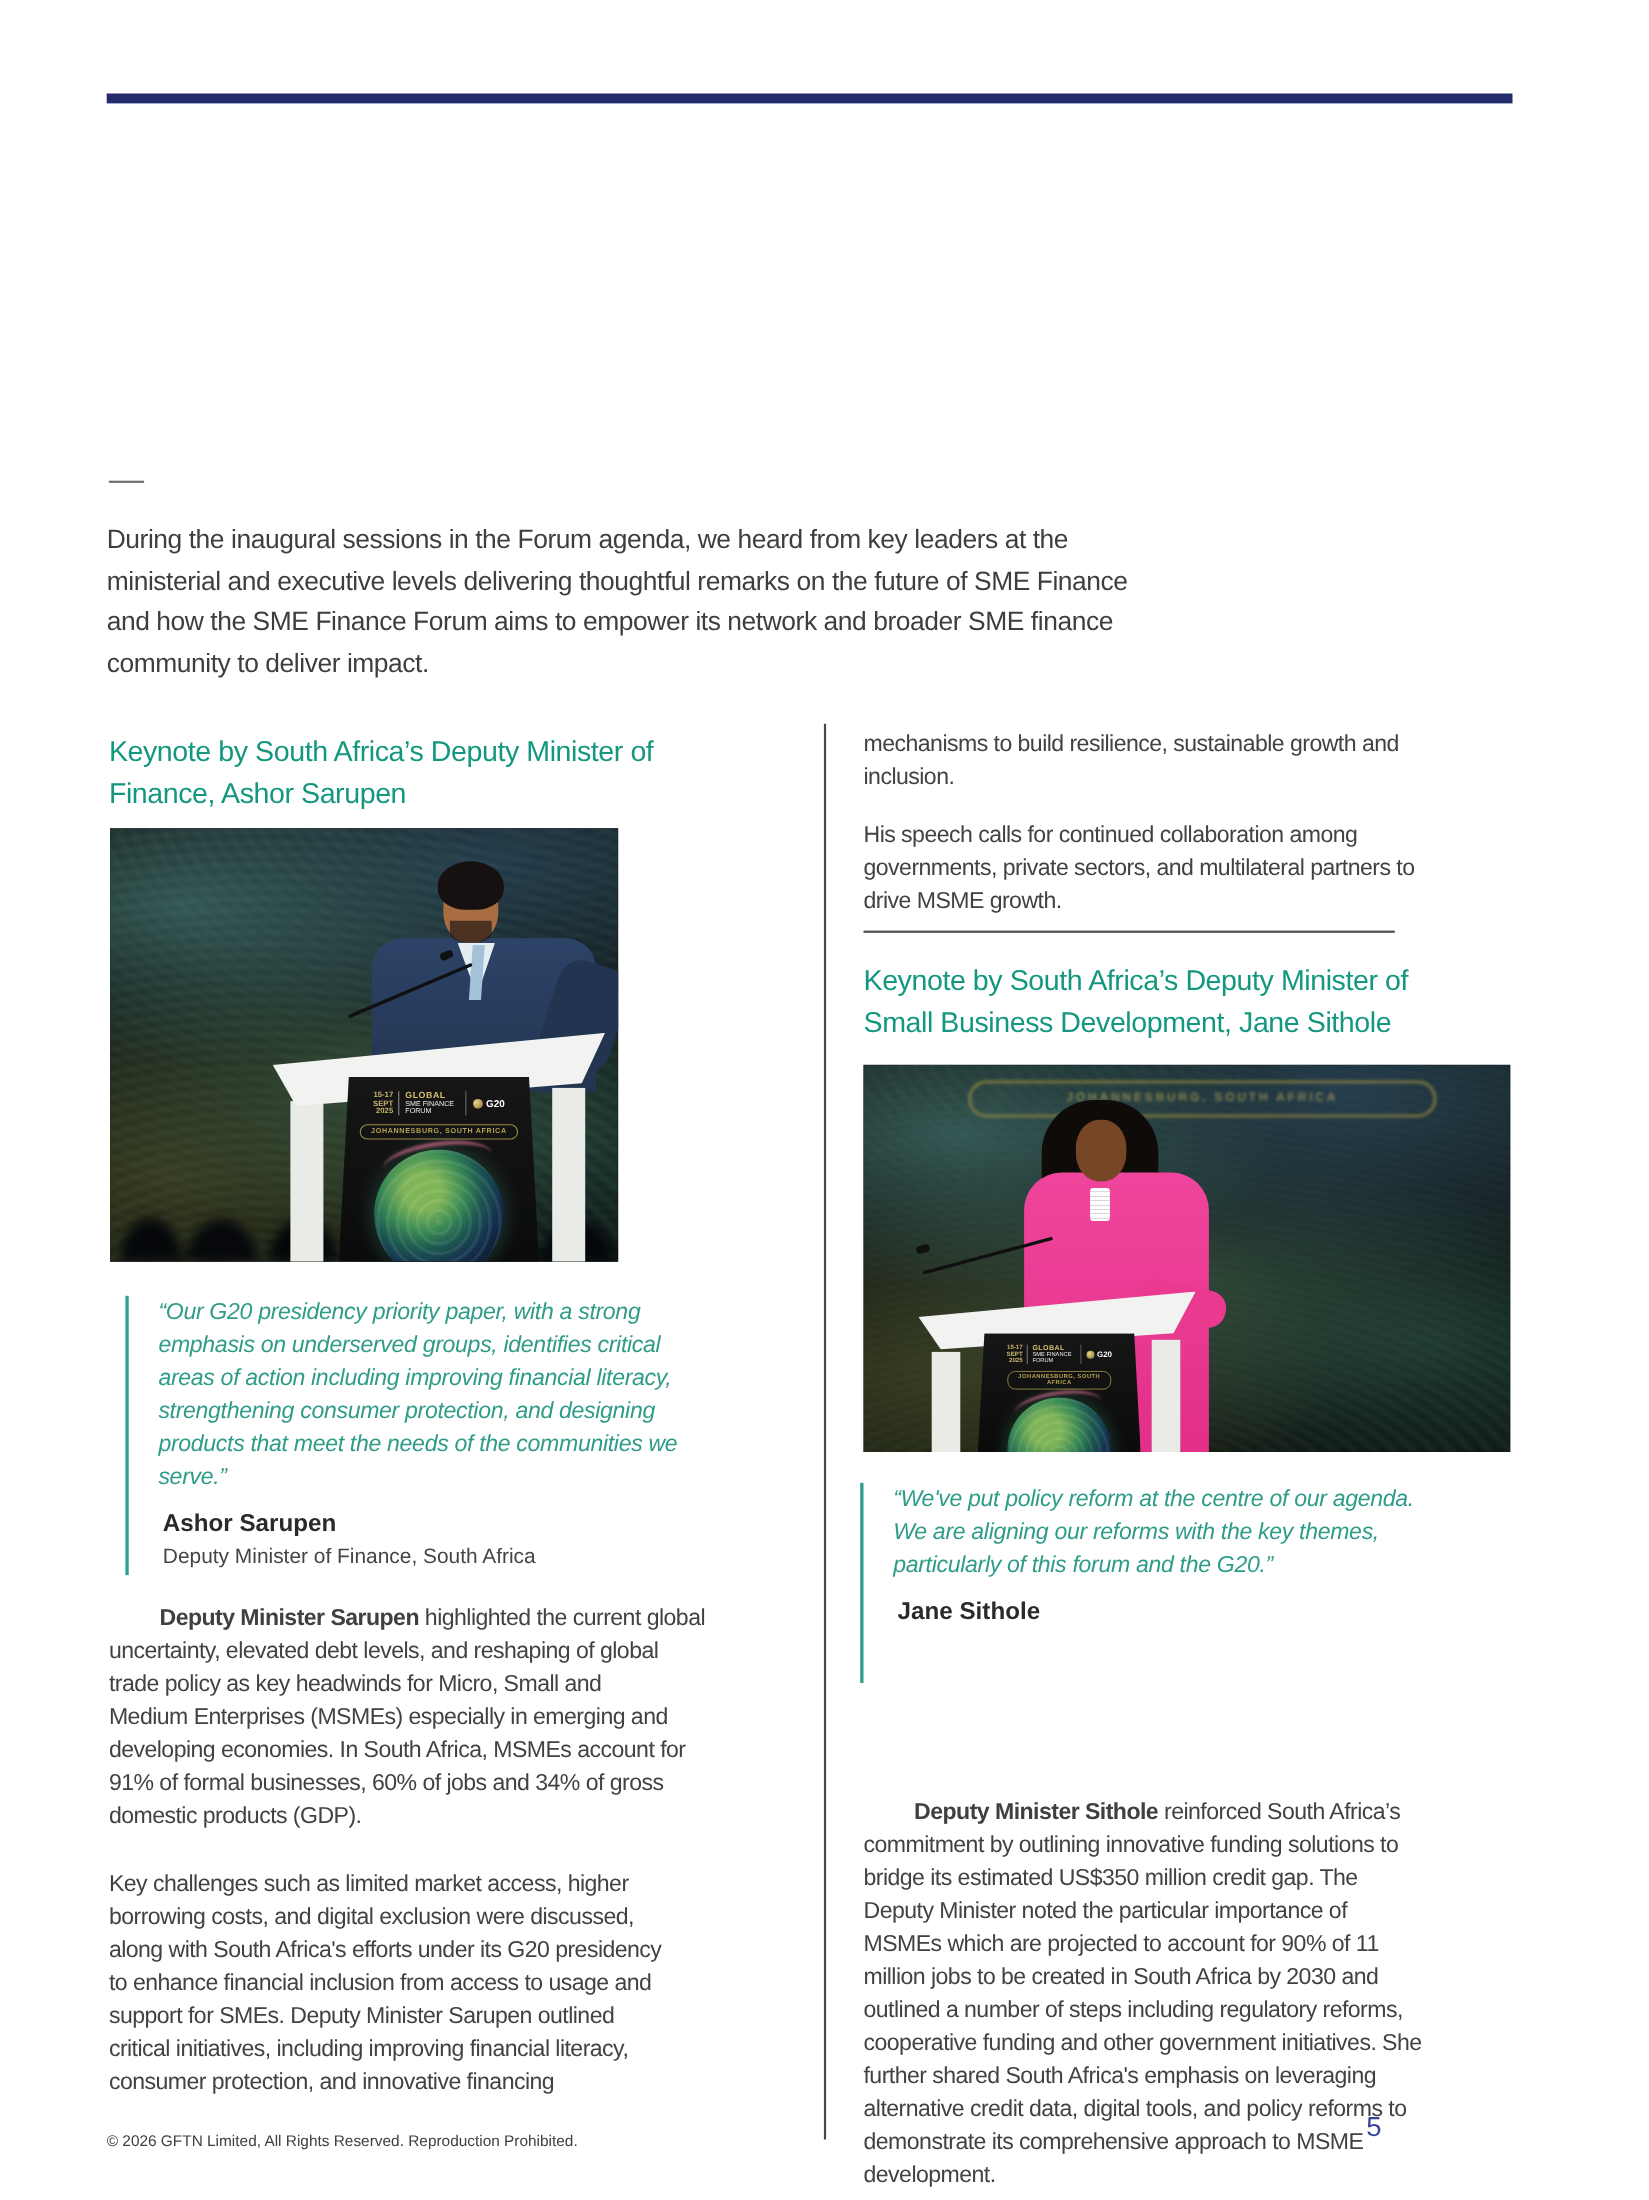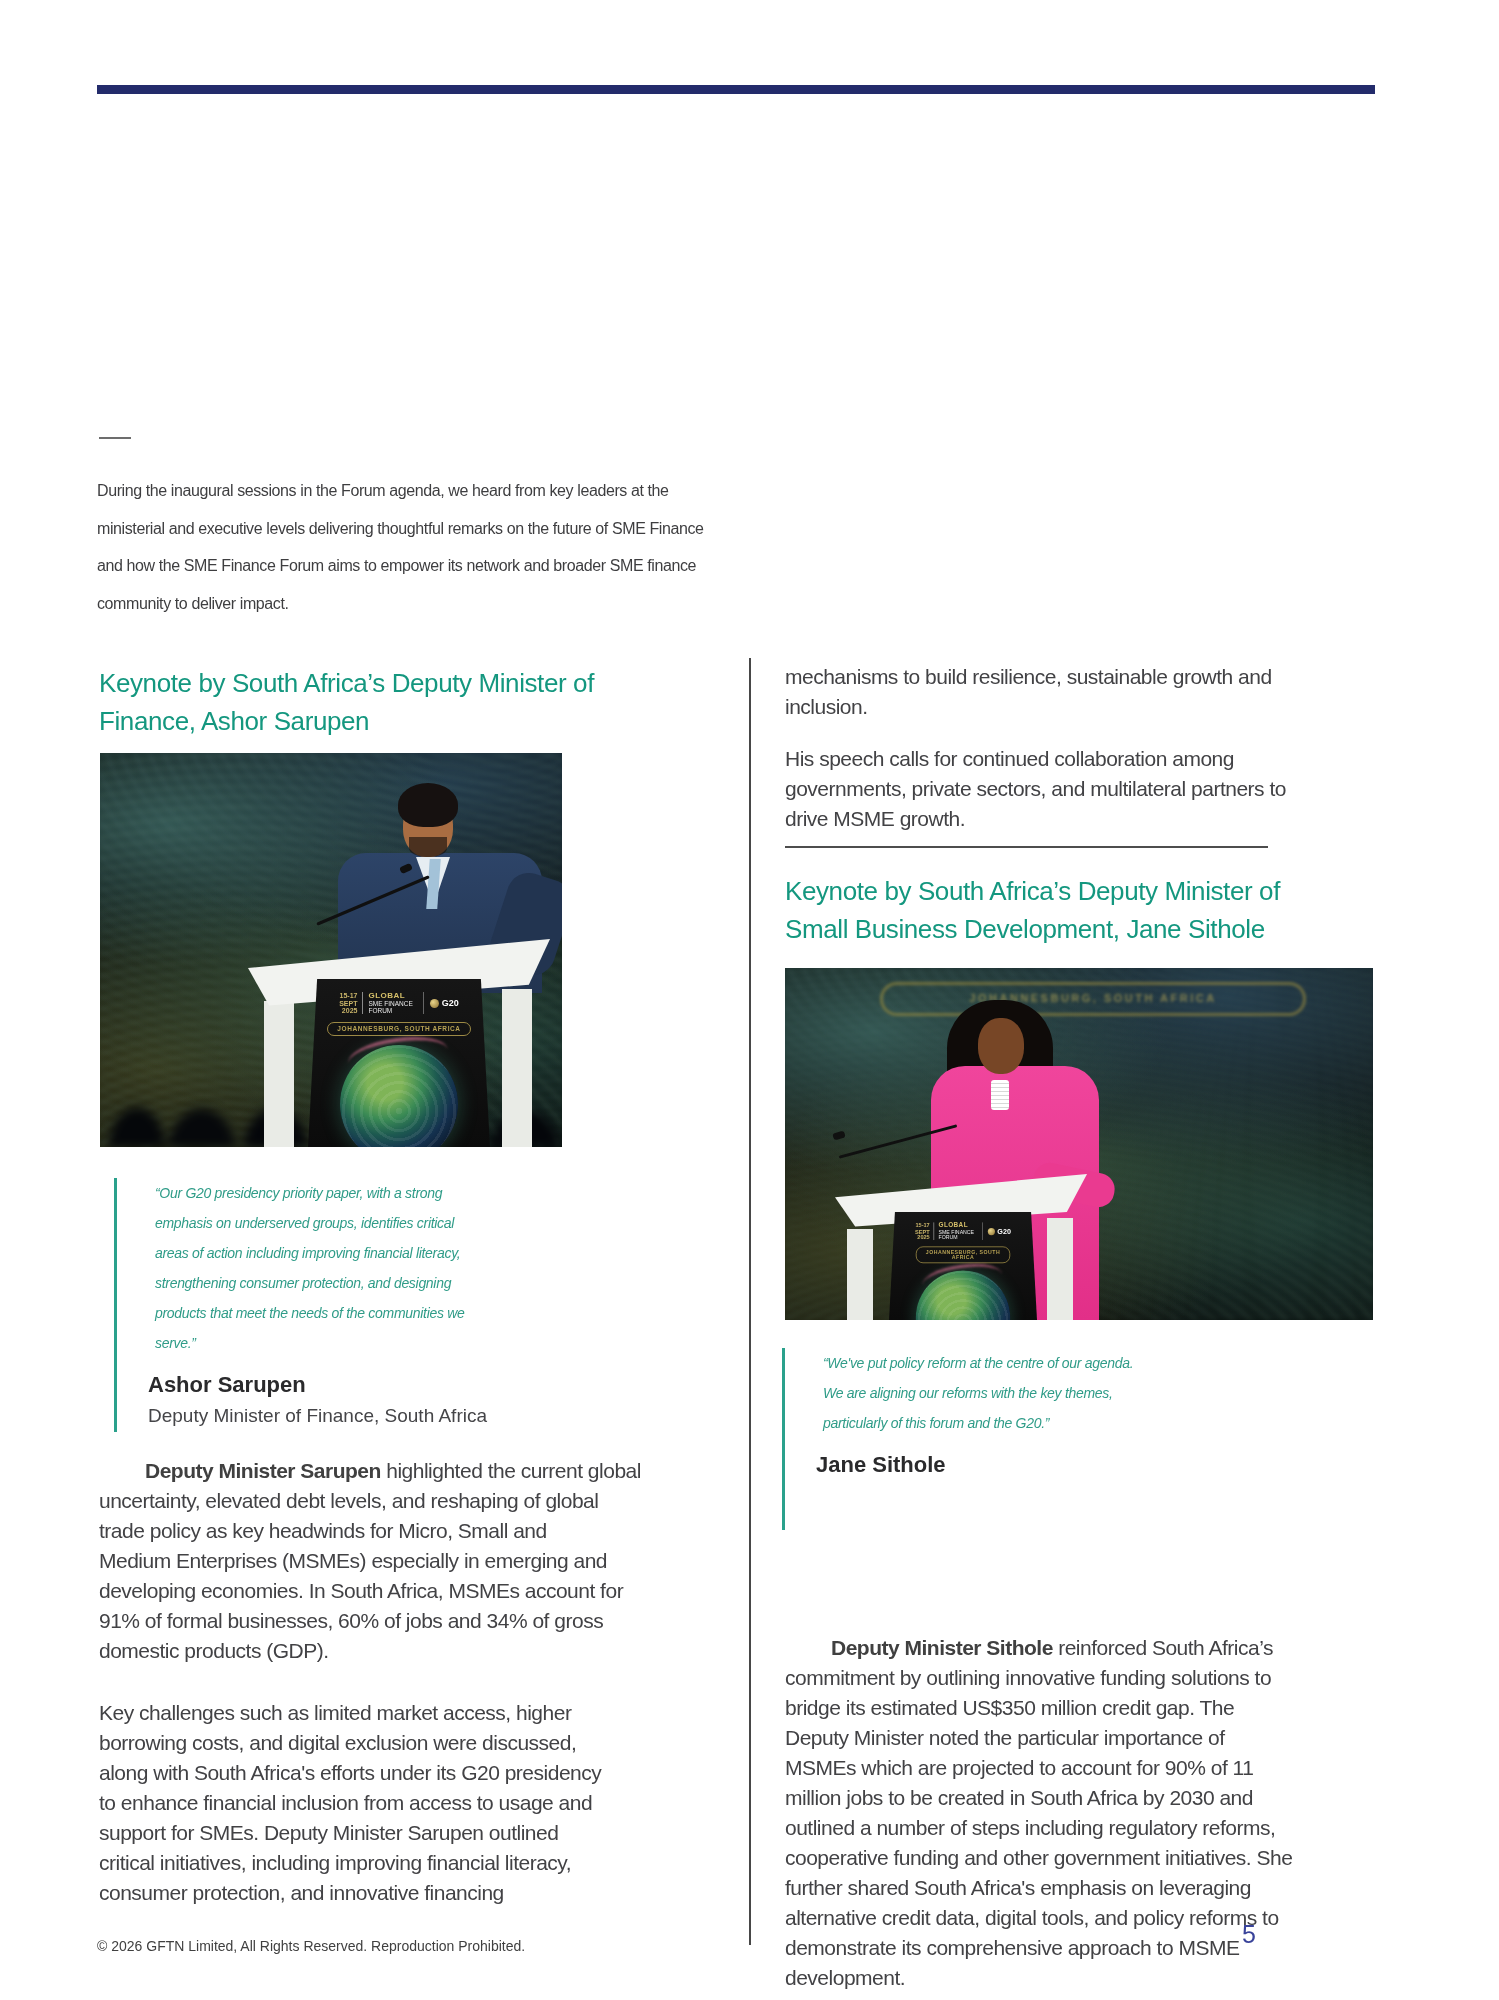--- a/index.html
+++ b/index.html
@@ -7,21 +7,21 @@
         font-family:"Liberation Sans",sans-serif;color:#3f3f41;}
   .pre{white-space:pre-line;}
 
   
   .top-rule{position:absolute;left:97px;top:85px;width:1278px;height:9px;background:#232b6b;}
   .page-title{position:absolute;left:94px;top:108px;width:1340px;margin:0;
               font-family:"Liberation Serif",serif;font-weight:400;color:#1f1e21;
               font-size:112px;line-height:131px;letter-spacing:-3px;white-space:pre-line;}
   .title-underline{position:absolute;left:99px;top:437px;width:32px;height:2px;background:#6d6d6d;}
   .intro{position:absolute;left:97px;top:472px;width:1220px;margin:0;
-         font-size:16px;line-height:37.5px;letter-spacing:-0.4px;color:#3e3e40;}
+         font-size:24px;line-height:37.5px;letter-spacing:-0.4px;color:#3e3e40;}
 
   
   .col-divider{position:absolute;left:749px;top:658px;width:2px;height:1287px;background:#474747;}
   .teal-heading{position:absolute;margin:0;font-weight:400;color:#14977f;
                 font-size:26px;line-height:38px;letter-spacing:-0.4px;width:640px;}
   .h-left{left:99px;top:664px;}
   .h-right{left:785px;top:872px;}
 
   .body-par{position:absolute;margin:0;font-size:21px;line-height:30px;letter-spacing:-0.5px;
             color:#424245;width:660px;}
@@ -30,22 +30,22 @@
   .p-right-cont2{left:785px;top:744px;}
   .sec-rule{position:absolute;left:785px;top:846px;width:483px;height:2px;background:#4d4d4d;}
   .p-left-1{left:99px;top:1456px;}
   .p-left-2{left:99px;top:1698px;}
   .p-right-main{left:785px;top:1633px;}
 
   
   .quote-block{position:absolute;border-left:3px solid #2aa18c;}
   .q-left{left:114px;top:1178px;width:560px;height:254px;}
   .q-right{left:782px;top:1348px;width:580px;height:182px;}
-  .quote-text{margin:0;padding-left:38px;font-style:italic;color:#2f9c88;
-              font-size:14px;line-height:30px;letter-spacing:-0.3px;}
+  .quote-text{margin:0;padding-left:27px;font-style:italic;color:#2f9c88;
+              font-size:21px;line-height:30px;letter-spacing:-0.3px;}
   .attr-name{margin:14px 0 0;padding-left:31px;font-weight:700;font-size:22px;color:#2a2a2c;}
   .attr-role{margin:4px 0 0;padding-left:31px;font-size:19px;line-height:28px;color:#454548;}
 
   
   .footer{position:absolute;left:97px;top:1938px;font-size:14px;color:#404040;letter-spacing:0;}
   .page-num{position:absolute;left:1242px;top:1920px;font-size:25px;color:#39439a;}
 
   
   .photo{position:absolute;overflow:hidden;background:#0a100d;}
   .photo-a{left:100px;top:753px;width:462px;height:394px;}

